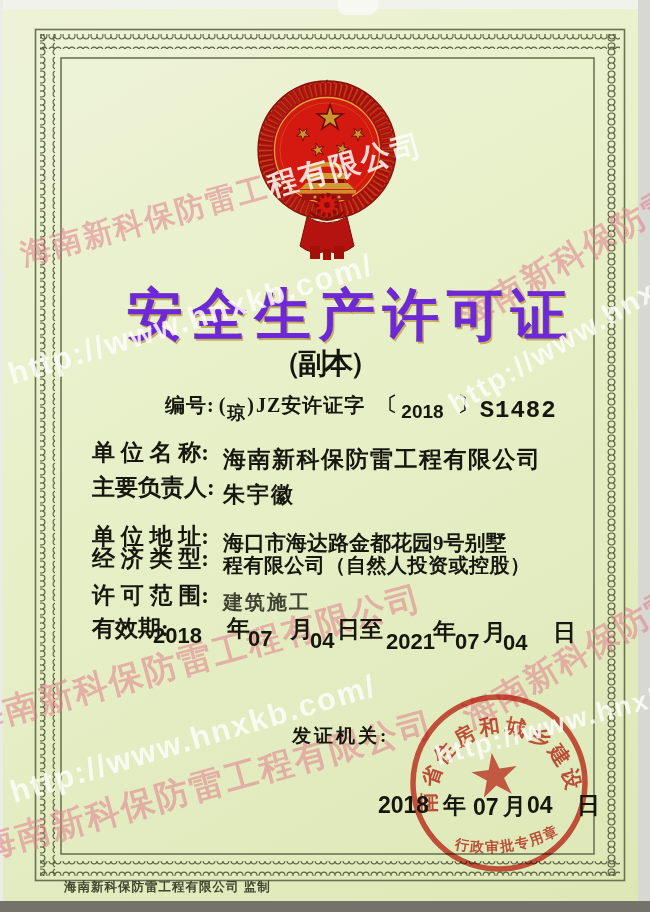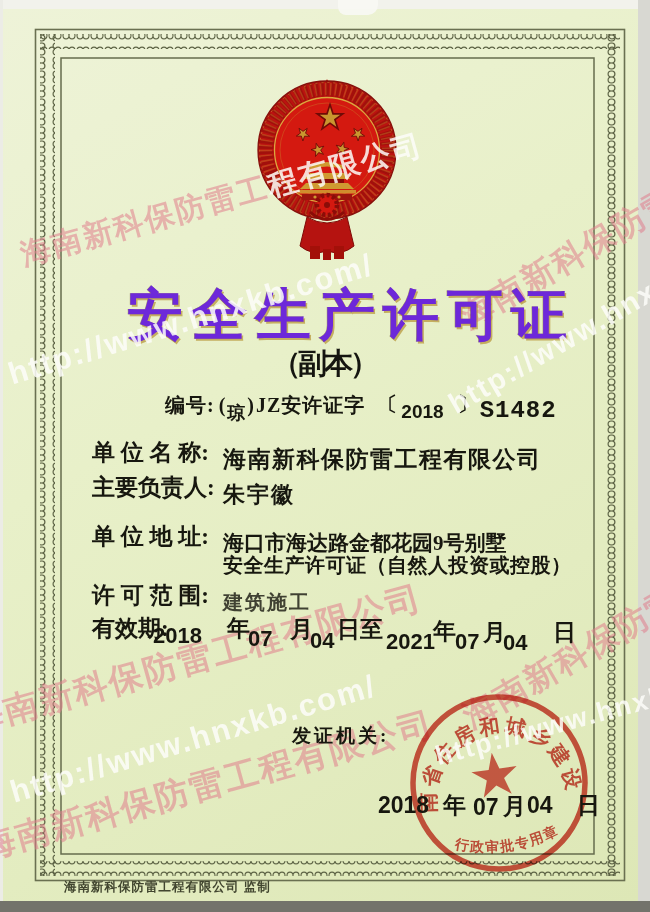--- a/index.html
+++ b/index.html
@@ -156,21 +156,22 @@
   </div>
   <div class="frow frow1">
     <span>主要负责人:</span>
     <span class="fval">朱宇徽</span>
   </div>
   <div class="frow frow2">
     <span>单 位 地 址:</span>
     <span class="fval">海口市海达路金都花园9号别墅</span>
   </div>
   <div class="frow frow3">
-    <span class="fval">安全生产许可证（自然人投资或控股）</span>
+    <span>经 济 类 型:</span>
+    <span class="fval">程有限公司（自然人投资或控股）</span>
   </div>
   <div class="frow frow4">
     <span>许 可 范 围:</span>
     <span class="fval">建筑施工</span>
   </div>
 
   <div class="txt validity">
     <span class="vlbl">有效期:</span>
     <span class="n" style="left:153px;top:10px;">2018</span>
     <span class="u" style="left:227px;top:0;">年</span>

